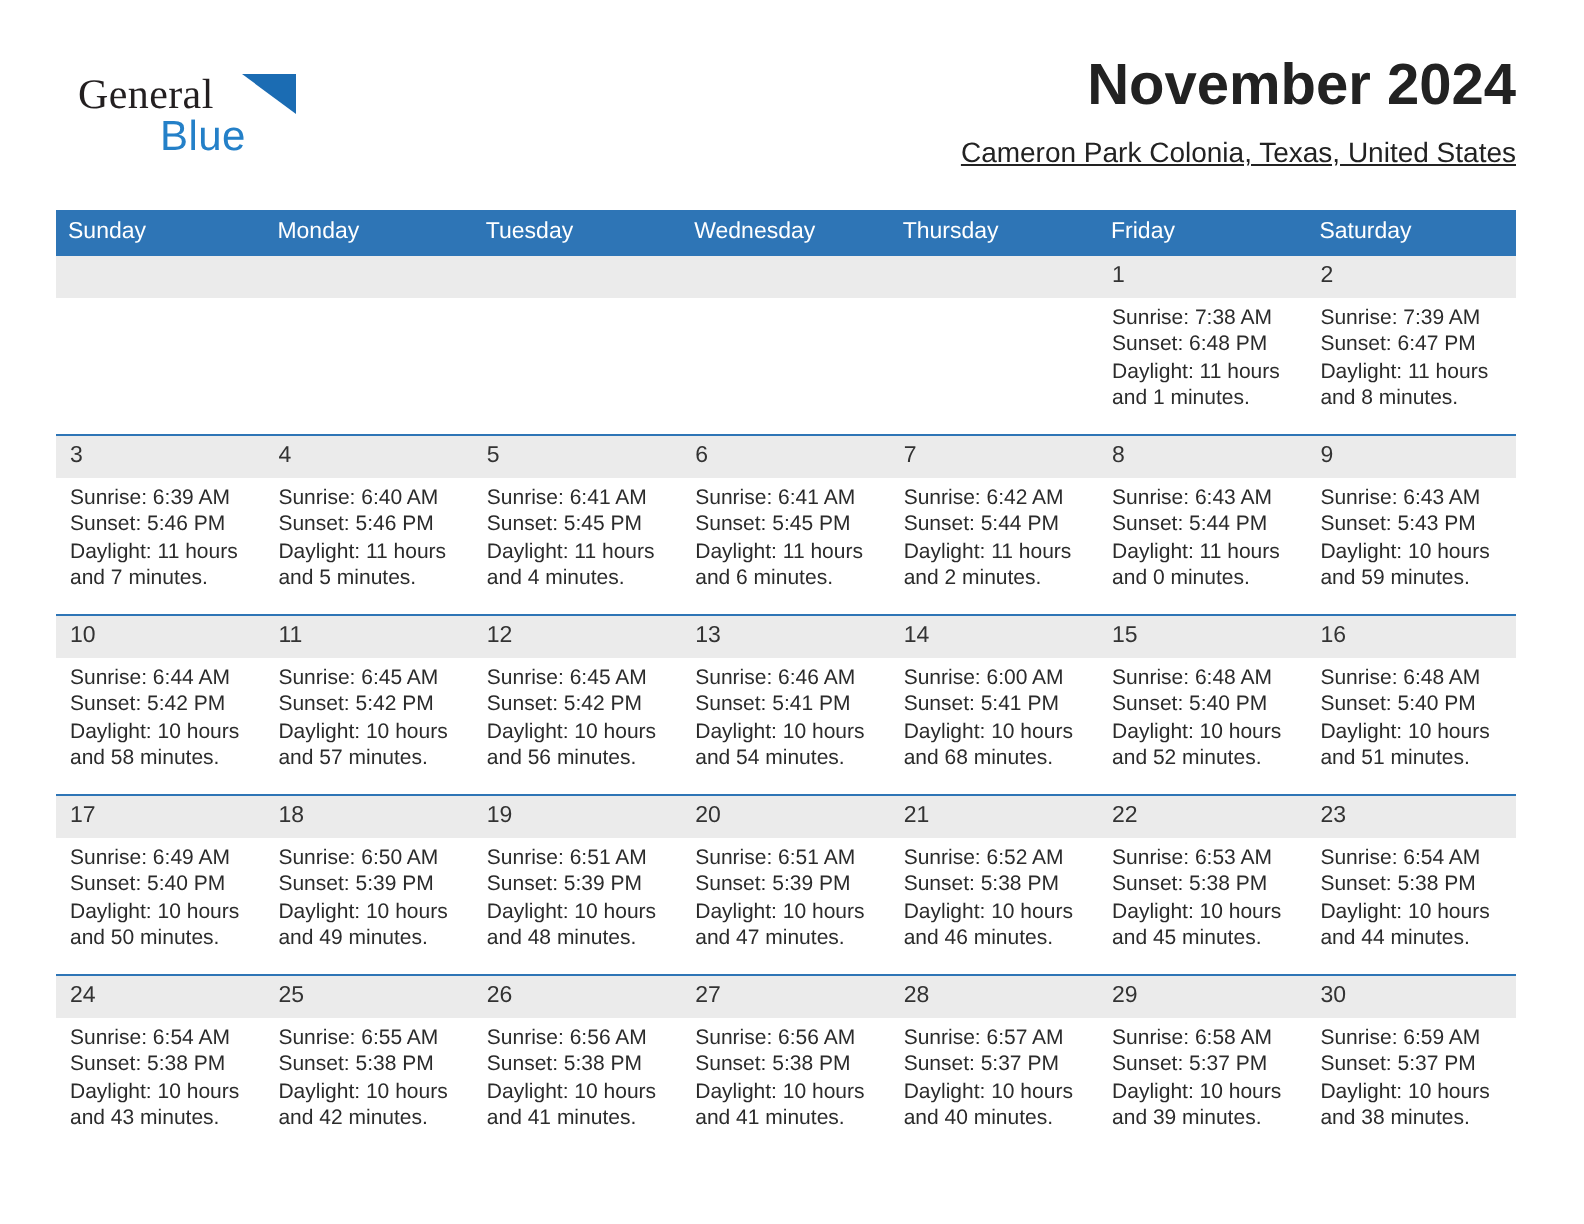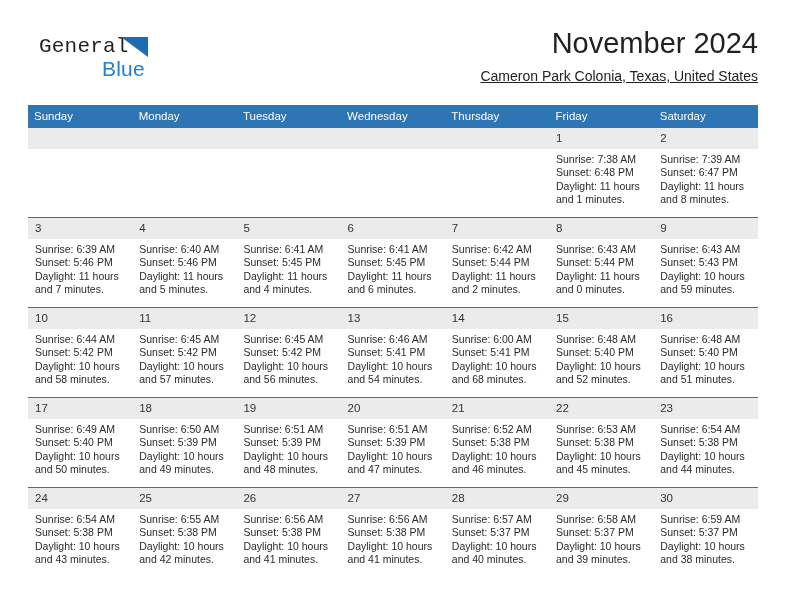--- a/index.html
+++ b/index.html
@@ -36,52 +36,52 @@
     width: 260px;
     height: 60px;
   }
   .brand-general {
     position: absolute;
     left: 11px;
     top: 9px;
     font-size: 21px;
     letter-spacing: 0.2px;
     color: #231f20;
-    font-family: Liberation Mono, monospace;
+    font-family: Liberation Serif, serif;
   }
   .brand-triangle {
     position: absolute;
     left: 93px;
     top: 11px;
     width: 0;
     height: 0;
     border-top: 20px solid #1b6cb3;
     border-left: 27px solid transparent;
   }
   .brand-blue {
     position: absolute;
-    left: 74px;
+    left: 52px;
     top: 31px;
     font-size: 21px;
     letter-spacing: 0.2px;
     color: #2480c8;
     font-family: "Liberation Sans", sans-serif;
   }
   .title-block {
     position: absolute;
     right: 0;
     top: 0;
     text-align: right;
   }
   .month-title {
     font-size: 29px;
     color: #222222;
     line-height: 34px;
     white-space: nowrap;
-    font-weight: normal;
+    font-weight: bold;
   }
   .location {
     margin-top: 8px;
     font-size: 14px;
     color: #222222;
     line-height: 17px;
     white-space: nowrap;
     text-decoration: underline;
   }
 

